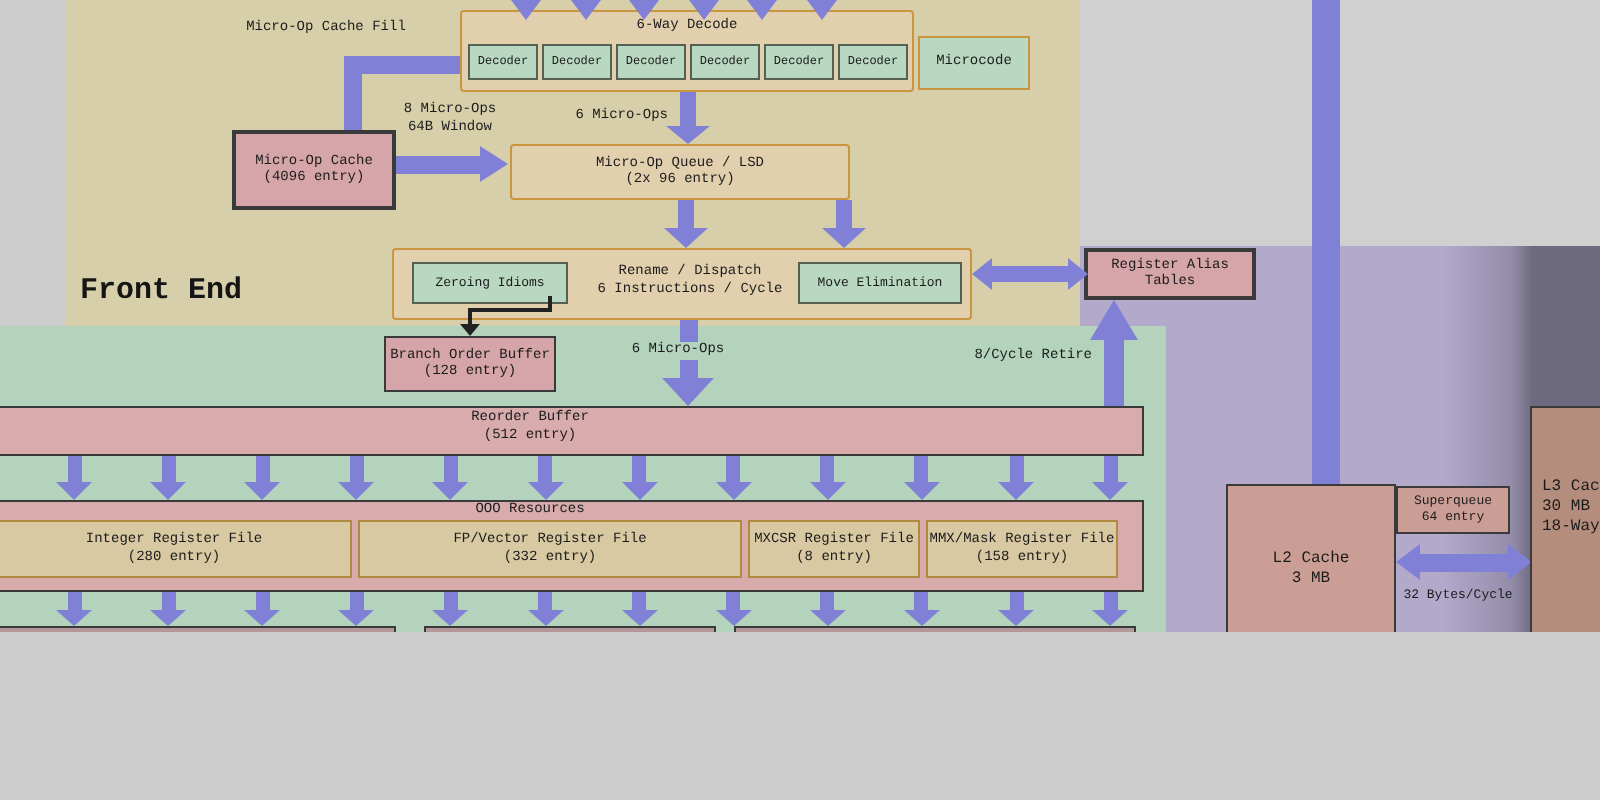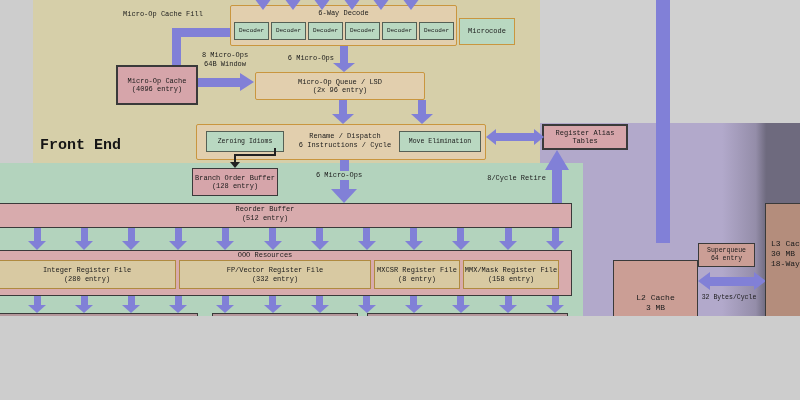--- a/index.html
+++ b/index.html
@@ -146,21 +146,21 @@
   <div class="box sched t7" style="left:212px;top:313px;width:146px;height:28px;">
     <div>Load Scheduler</div>
     <div>(70 entry)</div>
   </div>
   <div class="box sched t7" style="left:367px;top:313px;width:201px;height:28px;">
     <div>Store Scheduler</div>
     <div>(38 entry)</div>
   </div>
 
   <div class="shaft" style="left:656px;top:0;width:14px;height:243px;"></div>
-  <div class="box salmon t8" style="left:613px;top:260px;width:85px;height:85px;">
+  <div class="box salmon t8" style="left:613px;top:242px;width:85px;height:85px;">
     <div>L2 Cache</div>
     <div>3 MB</div>
   </div>
   <div class="box gold t65" style="left:613px;top:327px;width:85px;height:21px;">
     <div>L2 TLB</div>
     <div>2048 entry</div>
   </div>
   <div class="box salmon t65" style="left:698px;top:243px;width:57px;height:24px;">
     <div>Superqueue</div>
     <div>64 entry</div>

